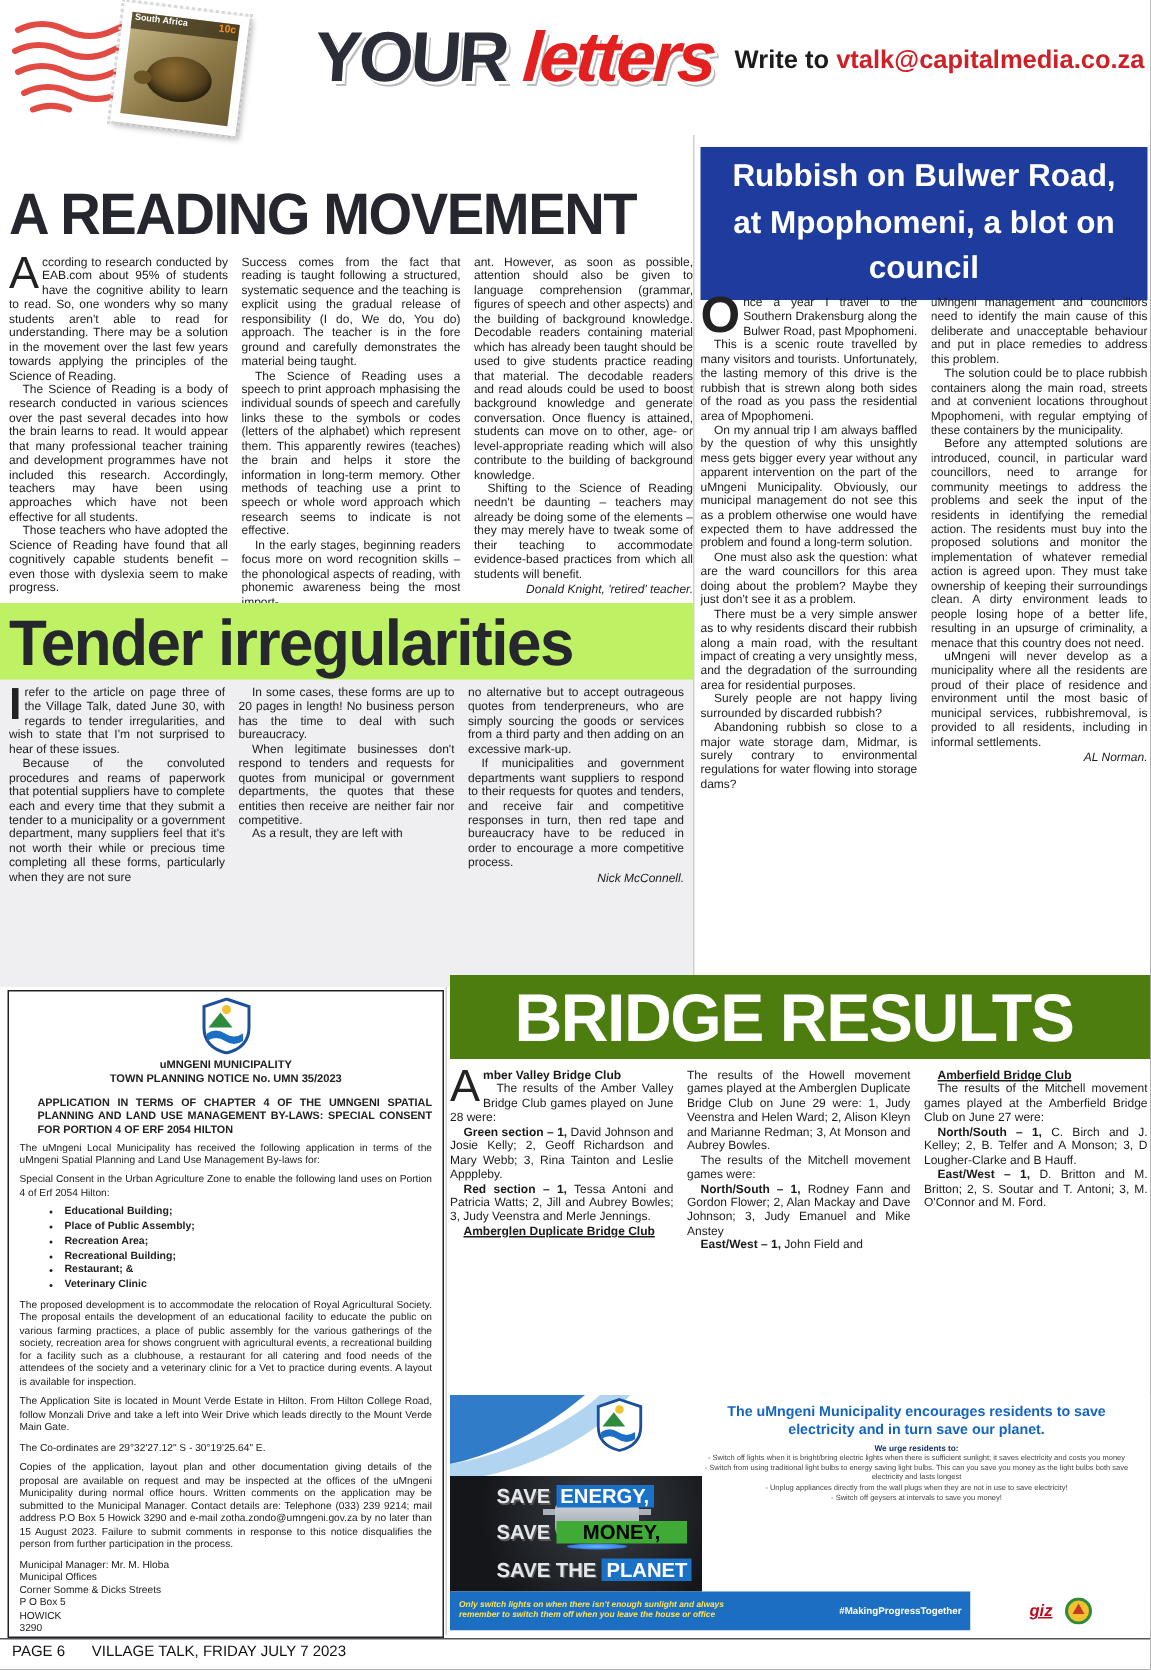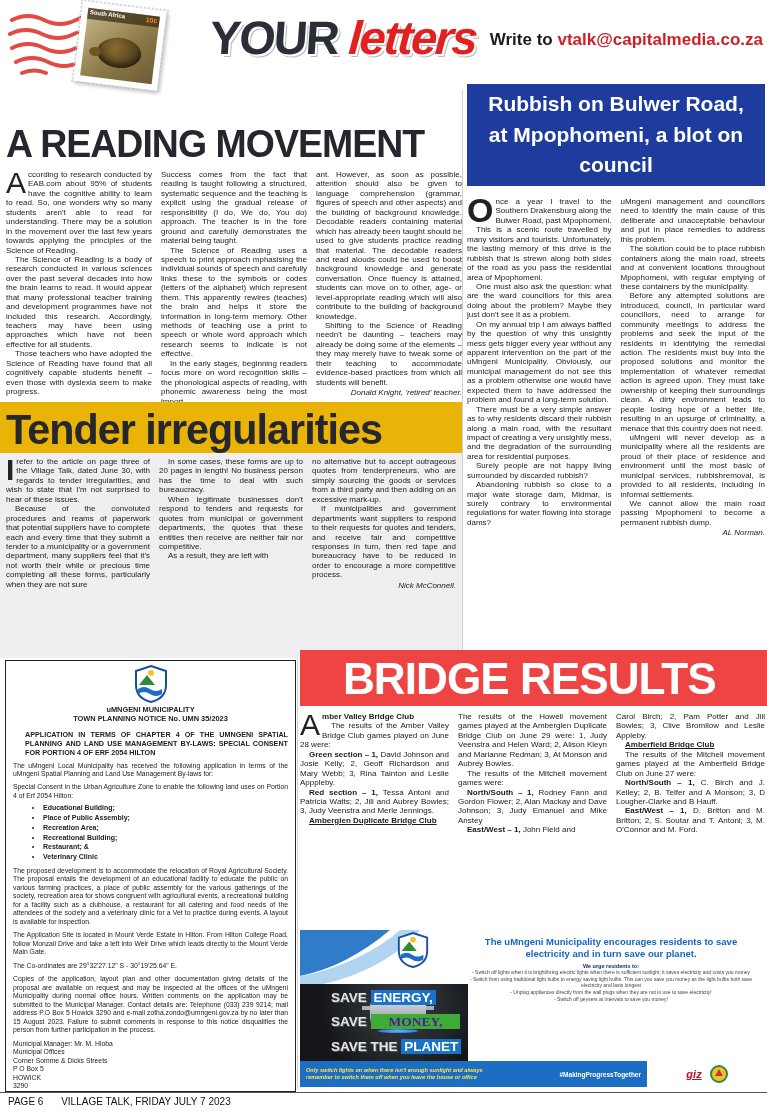--- a/index.html
+++ b/index.html
@@ -36,44 +36,44 @@
   .ncol p.first{text-indent:0;}
   .ncol p.bold-line{font-weight:bold;text-decoration:underline;}
   .ncol p.sig{font-style:italic;text-align:right;text-indent:0;margin-top:1px;}
   .dropcap{float:left;font-size:30px;line-height:25px;padding-right:2px;font-weight:400;color:#222;}
   .dropcap.ring{font-size:34px;line-height:27px;font-weight:bold;}
   b.lead{font-weight:bold;}
   
   .reading{position:absolute;left:6px;top:88px;width:456px;margin-top:36px;}
   .reading .headline{font-size:39px;margin-bottom:7px;}
   .reading .cols{height:268px;}
-  .bluebox{position:absolute;left:467px;top:84px;width:298px;height:102px;background:#1e3c9e;
+  .bluebox{position:absolute;left:467px;top:98px;width:298px;height:102px;background:#1e3c9e;
            color:#fff;font-weight:bold;font-size:21px;line-height:1.45;text-align:center;
            display:flex;align-items:center;justify-content:center;padding:0 20px;box-sizing:border-box;}
   .rubbish-cols{position:absolute;left:467px;top:197px;width:298px;height:442px;}
   .tender{position:absolute;left:0;top:402px;width:462px;height:256px;background:#efeff2;box-sizing:border-box;}
-  .tender .band{background:#eab308;padding:6px 0 2px 6px;}
+  .tender .band{background:#bef264;padding:6px 0 2px 6px;}
   .tender .headline{font-size:43px;}
   .tender .cols{padding:4px 6px 0 6px;height:188px;}
   .vrule1{position:absolute;left:462px;top:90px;width:1px;height:560px;background:#cfcfd6;}
   .vrule2{position:absolute;left:297px;top:658px;width:1px;height:432px;background:#cfcfd6;}
   
   .notice{position:absolute;left:5px;top:660px;width:291px;height:432px;border:1.5px solid #222;
           box-sizing:border-box;padding:4px 7px;font-size:6.8px;line-height:1.25;color:#222;
           text-align:justify;}
   .notice .crest{display:block;margin:0 auto 2px auto;}
   .notice .org,.notice .ntitle{text-align:center;font-weight:bold;font-size:7.4px;margin:0;}
   .notice .nheading{font-weight:bold;font-size:7.2px;margin:6px 0 0 12px;}
   .notice .npara p{margin:5px 0 0 0;}
   .notice ul{margin:4px 0 0 30px;padding:0;font-weight:bold;font-size:7px;}
   .notice ul li{margin:0 0 1px 0;}
   .notice .addr div{margin:0;}
   .notice .addr{margin-top:5px;}
   
-  .bridge-banner{position:absolute;left:300px;top:650px;width:467px;height:56px;background:#ef4444;
+  .bridge-banner{position:absolute;left:300px;top:650px;width:467px;height:56px;background:#4d7c0f;
                  color:#fff;display:flex;align-items:center;justify-content:center;}
   .bridge-banner .headline{color:#fff;font-size:45px;transform:scaleX(.98);}
   .bridge-cols{position:absolute;left:300px;top:712px;width:465px;height:213px;}
   
   .ad{position:absolute;left:300px;top:930px;width:467px;height:157px;background:#fff;overflow:hidden;}
   .ad .swoosh{position:absolute;left:0;top:0;}
   .ad .crest2{position:absolute;left:96px;top:2px;}
   .ad-right{position:absolute;left:162px;top:6px;width:298px;text-align:center;}
   .ad-title{color:#1565c0;font-weight:bold;font-size:9.5px;line-height:1.25;margin:0;}
   .ad-urge{color:#0d2f66;font-weight:bold;font-size:5.5px;margin:3px 0 0 0;}
@@ -82,21 +82,21 @@
          radial-gradient(circle at 60% 30%,#3a3f46,#14161a 70%);}
   .pot{position:absolute;left:70px;top:18px;width:56px;height:26px;border-radius:4px 4px 10px 10px;
        background:linear-gradient(#cfd4da,#8b939c);}
   .pot:before{content:"";position:absolute;left:-8px;top:4px;width:8px;height:4px;background:#aab1b9;}
   .pot:after{content:"";position:absolute;right:-8px;top:4px;width:8px;height:4px;background:#aab1b9;}
   .flame{position:absolute;left:78px;top:45px;width:40px;height:4px;border-radius:50%;
          background:radial-gradient(#69b7ff,#1a5fd0);}
   .save-lines{position:absolute;left:31px;top:56px;font-weight:900;font-size:13.5px;line-height:1.8;}
   .save-plain{color:#e3e7ec;text-shadow:1px 1px 0 #555;}
   .hl-blue{background:#1a72c8;color:#fff;padding:0 3px;}
-  .hl-green{background:#3faa35;color:#4c1d95;padding:0 18px;font-family:Liberation Serif, serif;}
+  .hl-green{background:#3faa35;color:#000000;padding:0 18px;}
   .ad-bar{position:absolute;left:0;bottom:0;width:467px;height:26px;display:flex;}
   .ad-bar-blue{flex:1;background:#1b6ec2;display:flex;align-items:center;padding:2px 6px;gap:8px;}
   .ad-bar-text{color:#ffe34d;font-style:italic;font-weight:bold;font-size:5.6px;line-height:1.3;width:200px;}
   .ad-hashtag{color:#fff;font-weight:bold;font-size:6.5px;margin-left:auto;white-space:nowrap;}
   .ad-bar-white{width:120px;background:#fff;display:flex;align-items:center;justify-content:center;gap:8px;}
   .giz{color:#c00a1e;font-weight:bold;font-style:italic;font-size:11px;text-decoration:underline;}
   
   .footrule{position:absolute;left:0;top:1092px;width:767px;height:1px;background:#55555c;}
   .footer{position:absolute;left:8px;top:1096px;font-size:10px;color:#111;}
   .footer .ft1{margin-right:15px;}
@@ -155,34 +155,33 @@
         </div>
     </div>
   </div>
 
   <div class="bluebox">Rubbish on Bulwer Road, at Mpophomeni, a blot on council</div>
   <div class="rubbish-cols cols">
     <div class="ncol">
       <p class="first"><span class="dropcap ring">O</span><span>nce a year I travel to the Southern Drakensburg along the Bulwer Road, past Mpophomeni.</span></p>
       <div>
           <p>This is a scenic route travelled by many visitors and tourists. Unfortunately, the lasting memory of this drive is the rubbish that is strewn along both sides of the road as you pass the residential area of Mpophomeni.</p>
+          <p>On my annual trip I am always baffled by the question of why this unsightly mess gets bigger every year without any apparent intervention on the part of the uMngeni Municipality. Obviously, our municipal management do not see this as a problem otherwise one would have expected them to have addressed the problem and found a long-term solution.</p>
           <p>One must also ask the question: what are the ward councillors for this area doing about the problem? Maybe they just don't see it as a problem.</p>
-          <p>On my annual trip I am always baffled by the question of why this unsightly mess gets bigger every year without any apparent intervention on the part of the uMngeni Municipality. Obviously, our municipal management do not see this as a problem otherwise one would have expected them to have addressed the problem and found a long-term solution.</p>
           <p>There must be a very simple answer as to why residents discard their rubbish along a main road, with the resultant impact of creating a very unsightly mess, and the degradation of the surrounding area for residential purposes.</p>
           <p>Surely people are not happy living surrounded by discarded rubbish?</p>
           <p>Abandoning rubbish so close to a major wate storage dam, Midmar, is surely contrary to environmental regulations for water flowing into storage dams?</p>
         </div>
     </div>
     <div class="ncol">
         <div>
           <p class="first">uMngeni management and councillors need to identify the main cause of this deliberate and unacceptable behaviour and put in place remedies to address this problem.</p>
           <p>The solution could be to place rubbish containers along the main road, streets and at convenient locations throughout Mpophomeni, with regular emptying of these containers by the municipality.</p>
           <p>Before any attempted solutions are introduced, council, in particular ward councillors, need to arrange for community meetings to address the problems and seek the input of the residents in identifying the remedial action. The residents must buy into the proposed solutions and monitor the implementation of whatever remedial action is agreed upon. They must take ownership of keeping their surroundings clean. A dirty environment leads to people losing hope of a better life, resulting in an upsurge of criminality, a menace that this country does not need.</p>
           <p>uMngeni will never develop as a municipality where all the residents are proud of their place of residence and environment until the most basic of municipal services, rubbishremoval, is provided to all residents, including in informal settlements.</p>
-          <p>We cannot allow the main road passing Mpophomeni to become a permanent rubbish dump.</p>
           <p class="sig">AL Norman.</p>
         </div>
       </div>
   </div>
 
   <div class="tender">
     <div class="band">
       <h2 class="headline">Tender irregularities</h2>
     </div>
     <div class="cols">
@@ -266,21 +265,20 @@
     <div class="ncol">
         <div>
           <p class="first">The results of the Howell movement games played at the Amberglen Duplicate Bridge Club on June 29 were: 1, Judy Veenstra and Helen Ward; 2, Alison Kleyn and Marianne Redman; 3, At Monson and Aubrey Bowles.</p>
           <p>The results of the Mitchell movement games were:</p>
           <p><b class="lead">North/South – 1,</b> Rodney Fann and Gordon Flower; 2, Alan Mackay and Dave Johnson; 3, Judy Emanuel and Mike Anstey</p>
           <p><b class="lead">East/West – 1,</b> John Field and</p>
         </div>
       </div>
     <div class="ncol">
         <div>
-          <p class="first">Carol Birch; 2, Pam Potter and Jill Bowles; 3, Clive Bromilow and Leslie Appleby.</p>
           <p class="bold-line">Amberfield Bridge Club</p>
           <p>The results of the Mitchell movement games played at the Amberfield Bridge Club on June 27 were:</p>
           <p><b class="lead">North/South – 1,</b> C. Birch and J. Kelley; 2, B. Telfer and A Monson; 3, D Lougher-Clarke and B Hauff.</p>
           <p><b class="lead">East/West – 1,</b> D. Britton and M. Britton; 2, S. Soutar and T. Antoni; 3, M. O'Connor and M. Ford.</p>
         </div>
       </div>
   </div>
 
   <div class="ad">
     <svg class="swoosh" width="467" height="60" viewBox="0 0 467 60">

